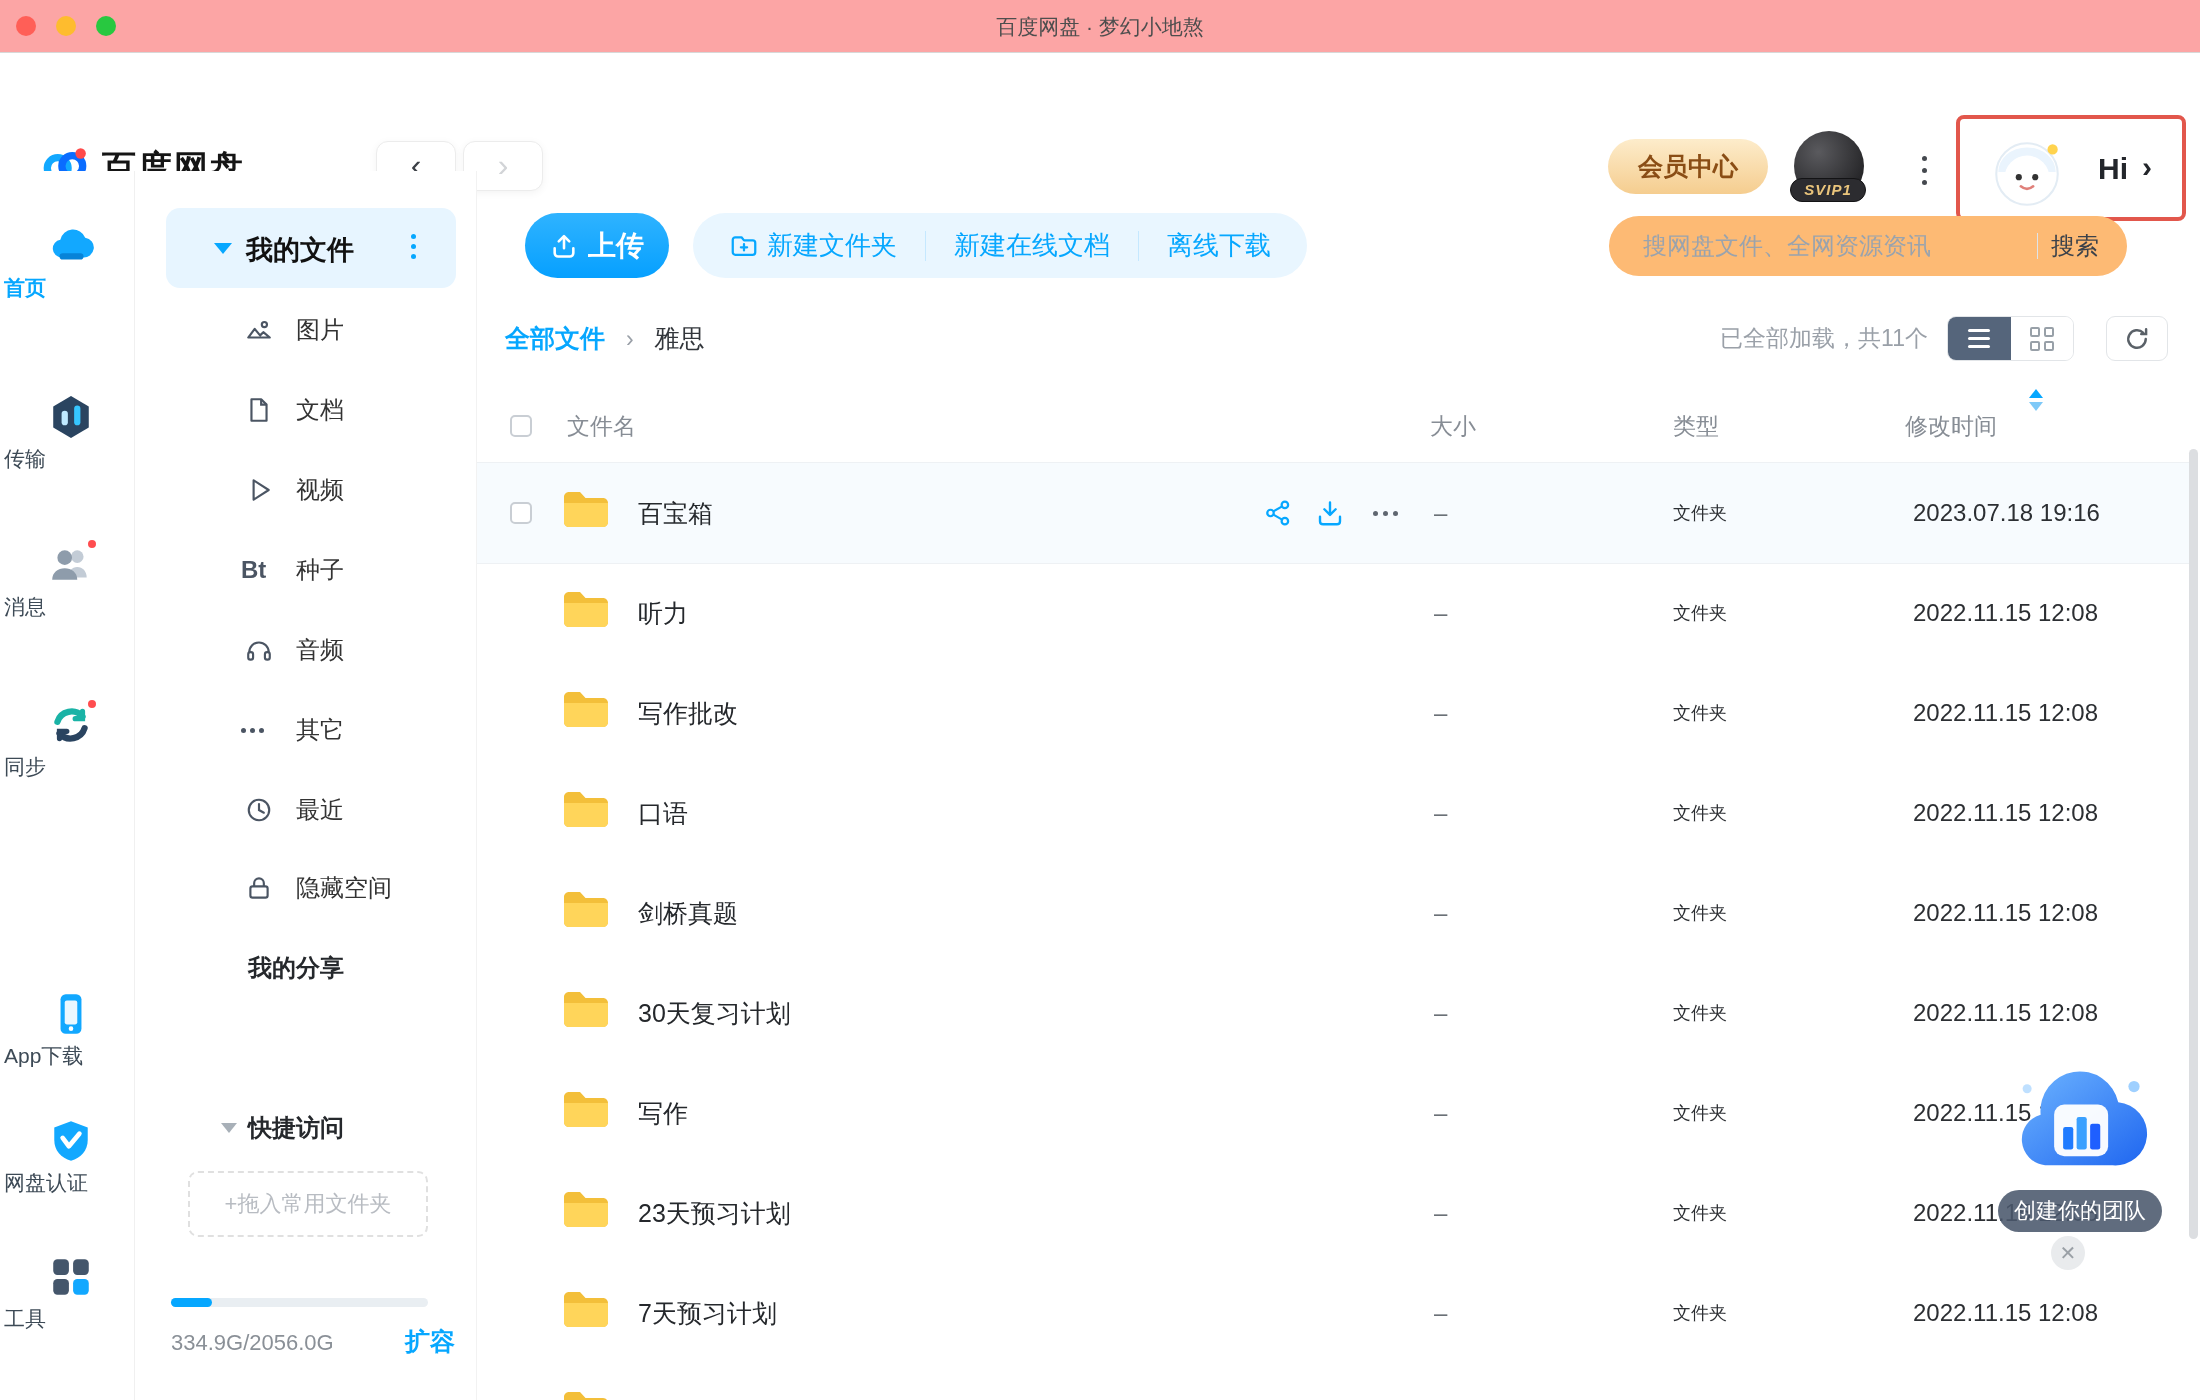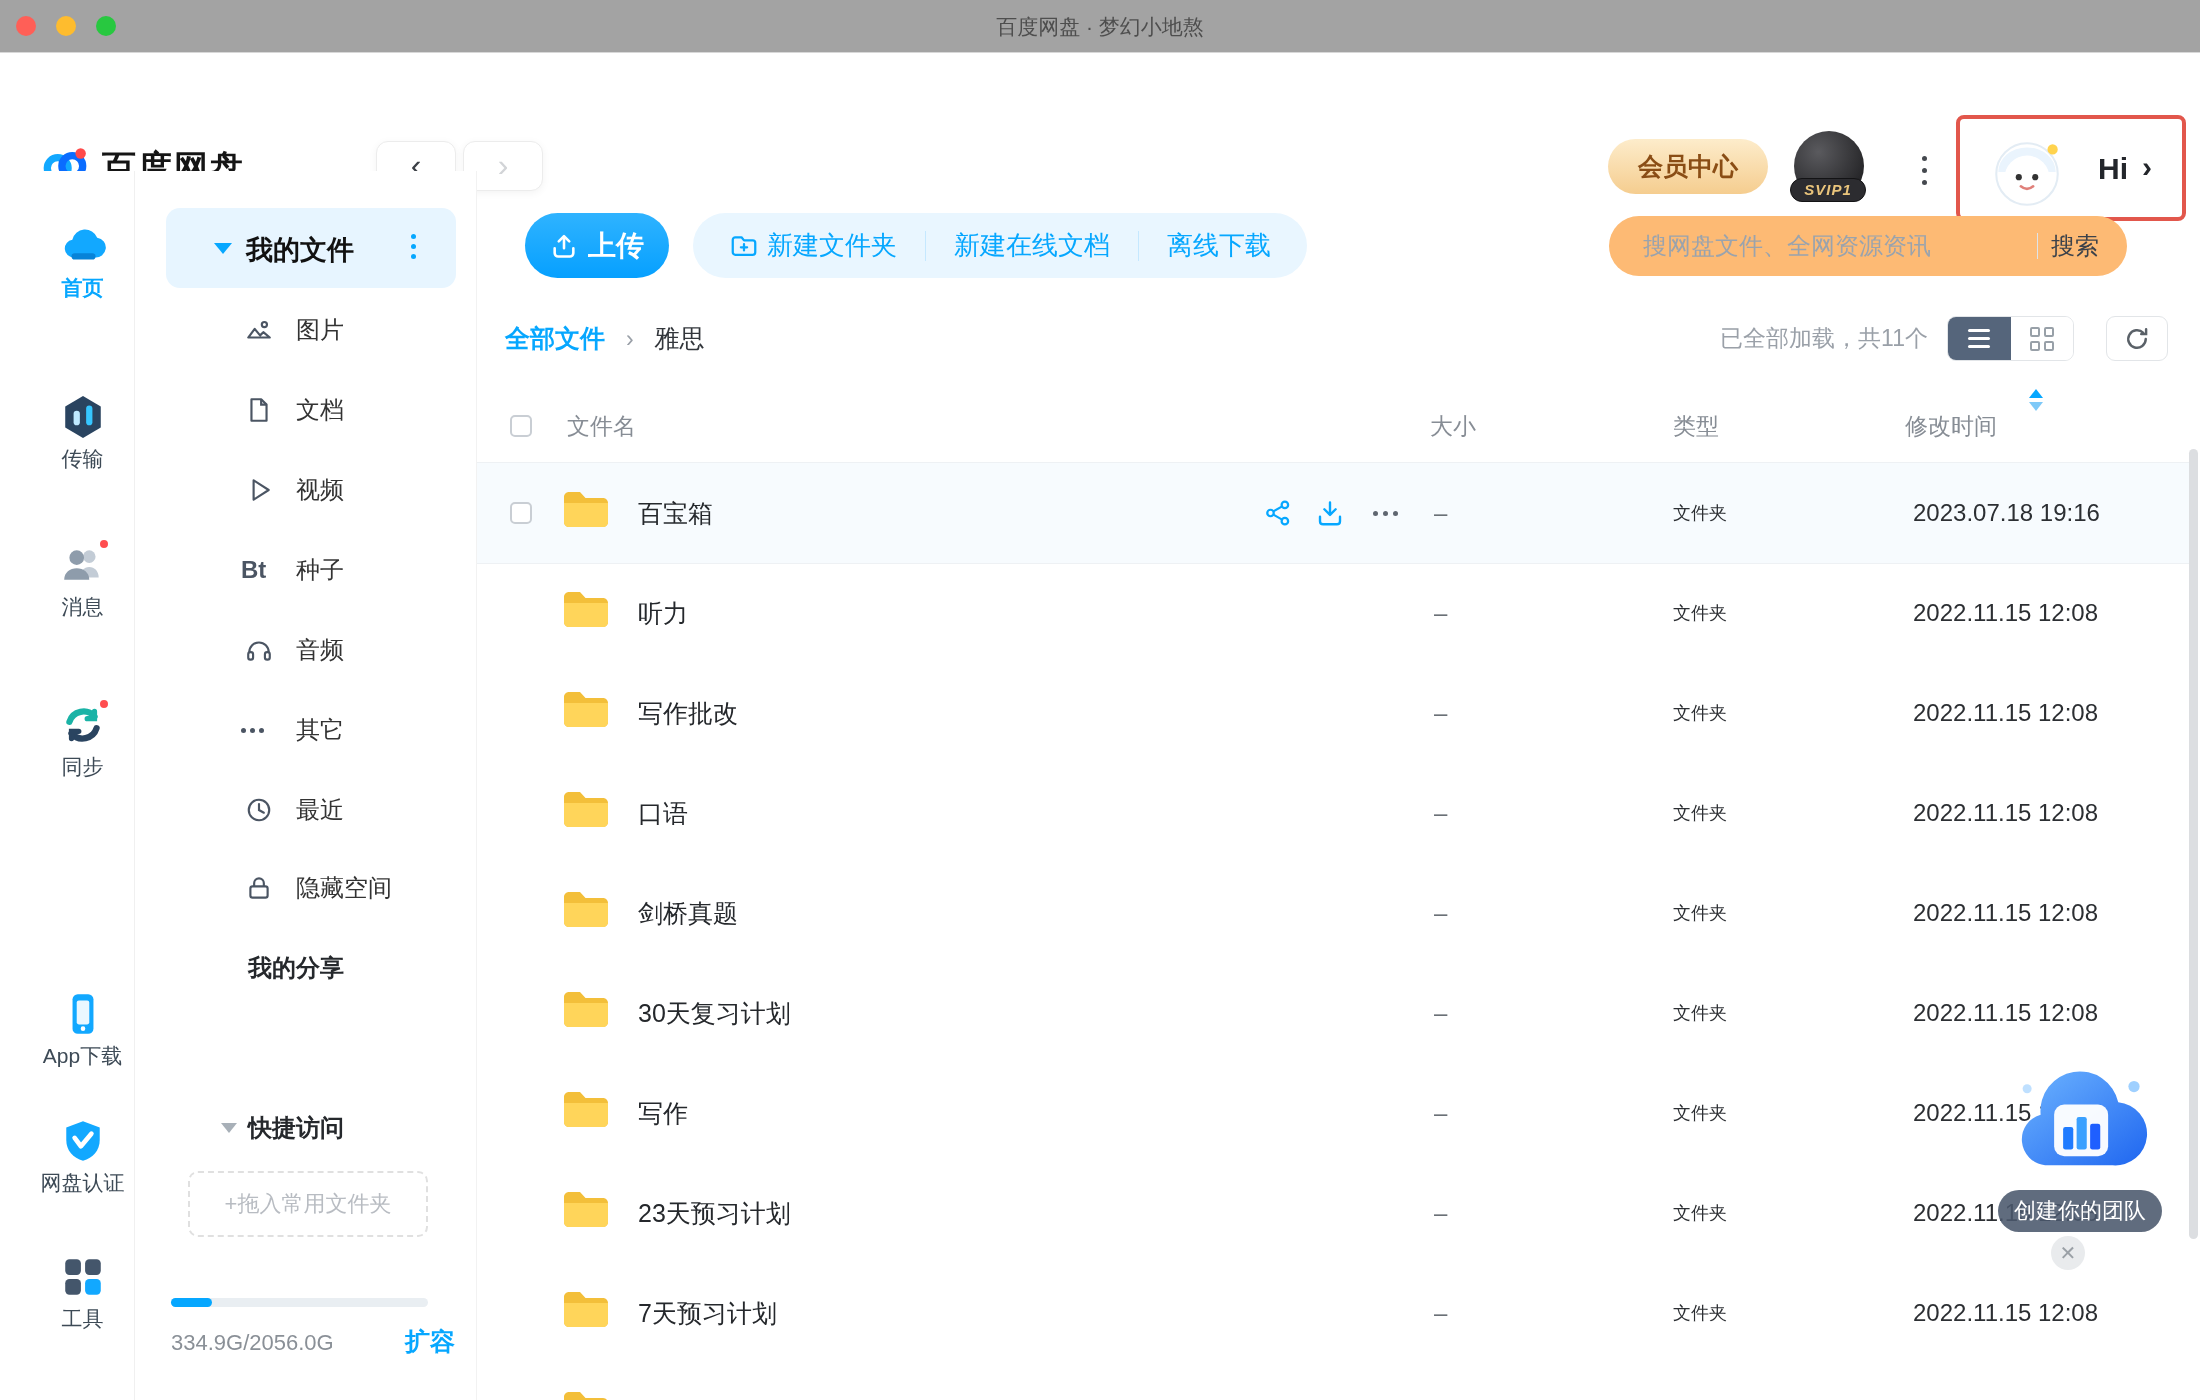--- a/index.html
+++ b/index.html
@@ -1,40 +1,40 @@
 <!DOCTYPE html>
 <html><head>
 <meta charset="utf-8">
 <style>
   * { margin:0; padding:0; box-sizing:border-box; }
   html,body { width:2200px; height:1400px; overflow:hidden; }
   body { font-family:"Liberation Sans","DejaVu Sans",sans-serif; background:#fff; position:relative; color:#25282c; }
   .abs { position:absolute; }
 
   
-  .titlebar { position:absolute; left:0; top:0; width:2200px; height:53px; background:#a3a3a3; border-bottom:1px solid #d8d8d8; }
+  .titlebar { position:absolute; left:0; top:0; width:2200px; height:53px; background:#fca5a5; border-bottom:1px solid #d8d8d8; }
   .tl-dot { position:absolute; top:16px; width:20px; height:20px; border-radius:50%; }
   .titlebar-title { position:absolute; left:0; right:0; top:0; height:53px; line-height:53px; text-align:center; font-size:21px; color:#4e4e4e; font-weight:500; }
 
   
   .header { position:absolute; left:0; top:53px; width:2200px; height:118px; background:#fff; }
   .logo-text { position:absolute; left:102px; top:92px; font-size:34px; font-weight:bold; color:#151515; letter-spacing:2px; }
   .nav-btn { position:absolute; top:88px; width:80px; height:50px; background:#fff; border:1px solid #ececec; border-radius:12px; box-shadow:0 2px 8px rgba(0,0,0,.05); text-align:center; line-height:46px; font-size:32px; }
   .member-btn { position:absolute; left:1608px; top:86px; width:160px; height:55px; border-radius:28px; background:linear-gradient(180deg,#fdeccb,#f5cd8f); color:#8a4d15; font-size:25px; font-weight:bold; text-align:center; line-height:55px; }
   .avatar { position:absolute; left:1794px; top:78px; width:70px; height:70px; border-radius:50%; background:radial-gradient(circle at 35% 30%, #5a5a5e, #141416); }
   .svip-badge { position:absolute; left:1790px; top:125px; width:76px; height:24px; border-radius:12px; background:#2c2c30; border:1px solid #131315; color:#eac57c; font-size:15px; font-style:italic; font-weight:bold; text-align:center; line-height:22px; letter-spacing:1px; }
   .menu-dots { position:absolute; left:1916px; top:97px; display:flex; flex-direction:column; gap:7px; padding:6px; }
   .menu-dots i { width:5px; height:5px; border-radius:50%; background:#45494f; }
   .hi-box { position:absolute; left:1956px; top:62px; width:230px; height:106px; border:4px solid #e2574c; border-radius:8px; background:#fff; }
   .hi-label { position:absolute; left:138px; top:33px; font-size:30px; font-weight:bold; color:#23262b; }
   .hi-chev { position:absolute; left:182px; top:31px; font-size:30px; color:#23262b; font-weight:bold; }
 
   
   .rail { position:absolute; left:0; top:171px; width:135px; height:1229px; background:#fff; border-right:1px solid #f0f0f0; }
-  .rail-item { position:absolute; left:16px; width:133px; text-align:center; }
+  .rail-item { position:absolute; left:4px; width:133px; text-align:left; }
   .rail-icon { position:relative; width:46px; height:46px; margin:0 auto; }
   .rail-label { margin-top:5px; font-size:21px; color:#3d4a56; }
   .rail-label.active { color:#06a7ff; font-weight:bold; }
   .red-dot { position:absolute; top:-4px; right:-4px; width:12px; height:12px; border-radius:50%; background:#ff4d4f; border:2px solid #fff; }
 
   
   .sidebar { position:absolute; left:135px; top:171px; width:342px; height:1229px; background:#fff; border-right:1px solid #f2f2f2; }
   .myfiles { position:absolute; left:31px; top:37px; width:290px; height:80px; background:#e7f5ff; border-radius:14px; }
   .tri-down { width:0; height:0; border-left:9px solid transparent; border-right:9px solid transparent; border-top:11px solid #06a7ff; }
   .myfiles-label { position:absolute; left:80px; top:24px; font-size:27px; font-weight:bold; color:#111; }

